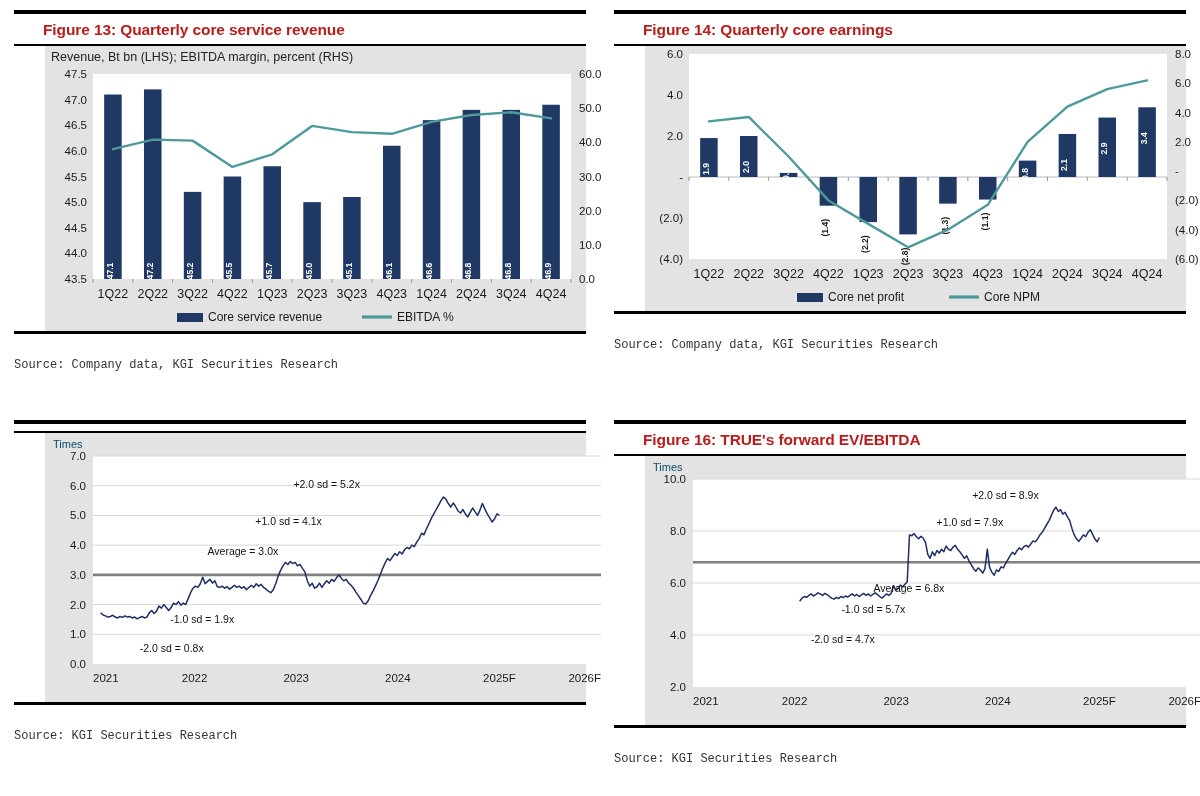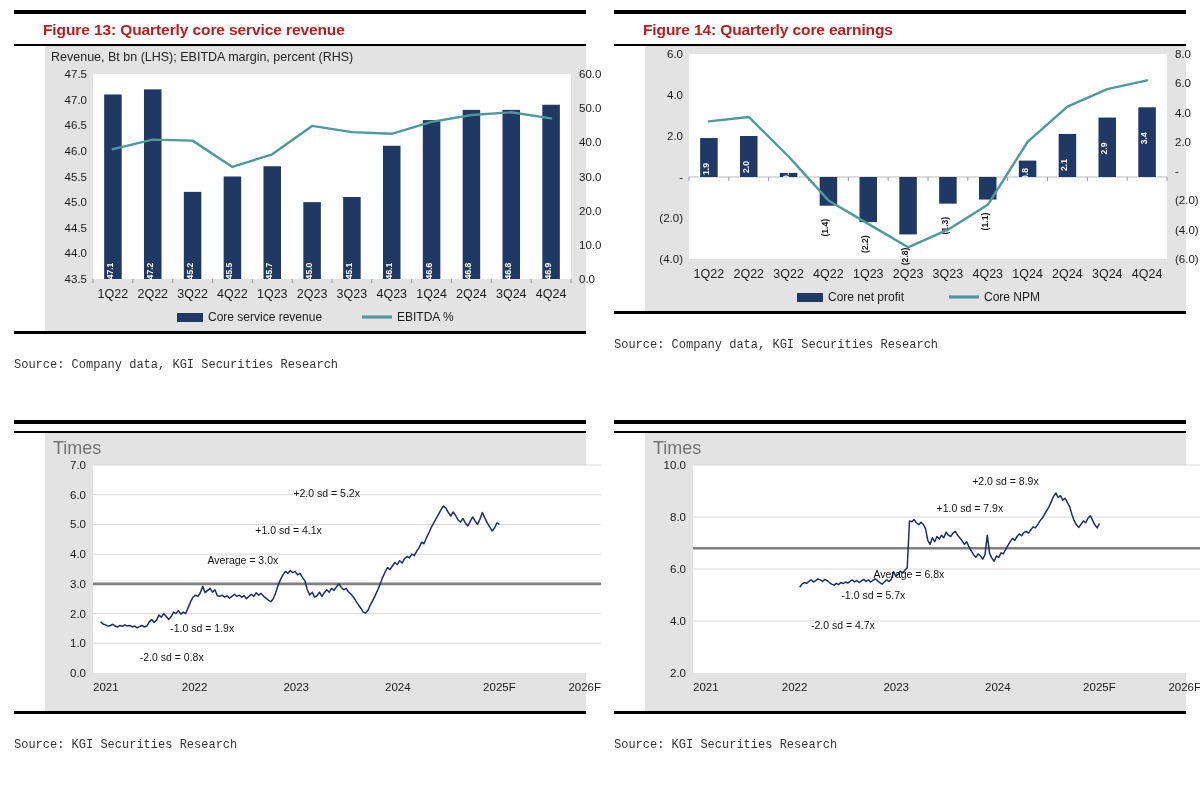--- a/index.html
+++ b/index.html
@@ -61,21 +61,21 @@
     font-family: Liberation Mono, monospace;
   }
   svg { display: block; }
   .ax-lbl { font-family: "Liberation Sans", sans-serif; font-size: 11.5px; fill: #1a1a1a; }
   .cat-lbl { font-family: "Liberation Sans", sans-serif; font-size: 12.5px; fill: #1a1a1a; }
   .bar-val { font-family: "Liberation Sans", sans-serif; font-size: 8.6px; fill: #ffffff; font-weight: bold; }
   .bar-val-d { font-family: "Liberation Sans", sans-serif; font-size: 8.6px; fill: #1a1a1a; font-weight: bold; }
   .leg-lbl { font-family: "Liberation Sans", sans-serif; font-size: 12px; fill: #1a1a1a; }
   .ann { font-family: "Liberation Sans", sans-serif; font-size: 10.5px; fill: #111111; }
   .ln-ax { font-family: "Liberation Sans", sans-serif; font-size: 11.5px; fill: #1a1a1a; }
-  .times-lbl { font-size: 18px; color: #737373; padding: 5px 0 0 8px; }
+  .times-lbl { font-size: 11px; color: #0c4a6e; padding: 5px 0 0 8px; }
 </style>
 </head>
 <body>
 
 <div class="page">
 
   <div class="panel">
     <div class="top-rule"></div>
     <div class="fig-title">Figure 13: Quarterly core service revenue</div>
     <div class="mid-rule"></div>
@@ -277,20 +277,21 @@
           <text x="454.4" y="232" class="ln-ax" text-anchor="middle">2025F</text>
           <text x="556" y="232" class="ln-ax" text-anchor="end">2026F</text>
         </svg>
     </div>
     <div class="bottom-rule"></div>
     <div class="src">Source: KGI Securities Research</div>
   </div>
 
   <div class="panel">
     <div class="top-rule"></div>
+    <div class="fig-title">Figure 16: TRUE's forward EV/EBITDA</div>
     <div class="mid-rule"></div>
     <div class="chart-box">
       <div class="times-lbl">Times</div>
       <svg id="svg-fig16" width="570" height="252" viewBox="0 0 570 252">
           <rect x="48" y="6" width="508" height="208" fill="#FFFFFF"></rect>
           <line x1="48" y1="6" x2="556" y2="6" stroke="#d9d9d9" stroke-width="1"></line>
           <text x="41" y="10" class="ln-ax" text-anchor="end">10.0</text>
           <line x1="48" y1="58" x2="556" y2="58" stroke="#d9d9d9" stroke-width="1"></line>
           <text x="41" y="62" class="ln-ax" text-anchor="end">8.0</text>
           <line x1="48" y1="110" x2="556" y2="110" stroke="#d9d9d9" stroke-width="1"></line>

